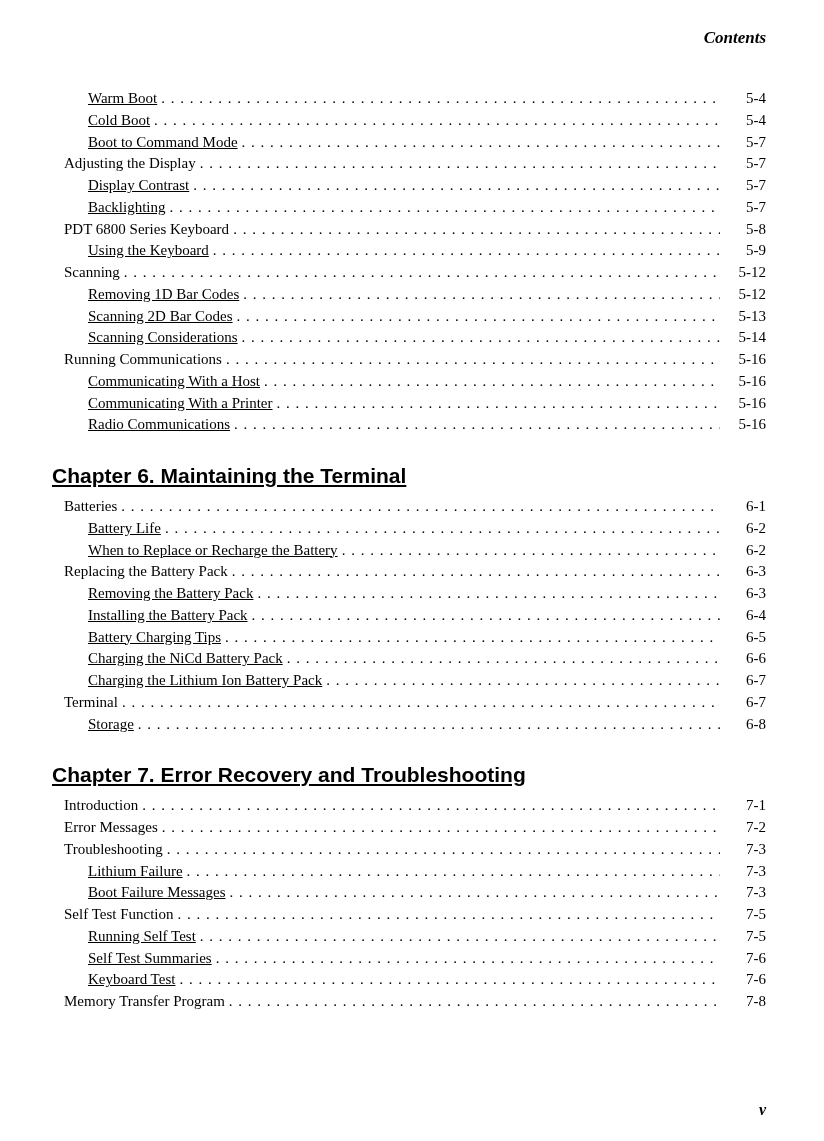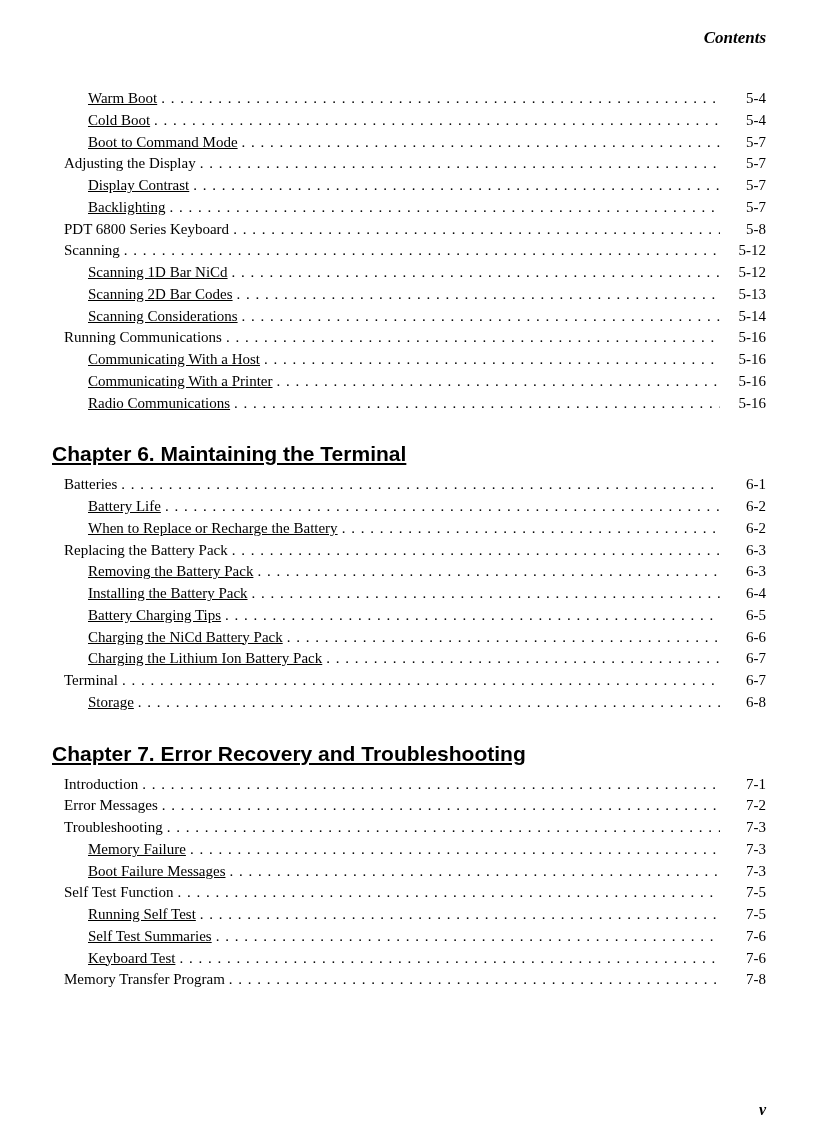--- a/index.html
+++ b/index.html
@@ -98,27 +98,32 @@
       <div class="toc-line level2">
         <span class="label">Backlighting</span>
         <span class="leader"></span>
         <span class="pg">5-7</span>
       </div>
       <div class="toc-line level1">
         <span class="label">PDT 6800 Series Keyboard</span>
         <span class="leader"></span>
         <span class="pg">5-8</span>
       </div>
+      <div class="toc-line level2">
+        <span class="label">Using the Keyboard</span>
+        <span class="leader"></span>
+        <span class="pg">5-9</span>
+      </div>
       <div class="toc-line level1">
         <span class="label">Scanning</span>
         <span class="leader"></span>
         <span class="pg">5-12</span>
       </div>
       <div class="toc-line level2">
-        <span class="label">Scanning 1D Bar NiCd</span>
+        <span class="label">Removing 1D Bar Codes</span>
         <span class="leader"></span>
         <span class="pg">5-12</span>
       </div>
       <div class="toc-line level2">
         <span class="label">Scanning 2D Bar Codes</span>
         <span class="leader"></span>
         <span class="pg">5-13</span>
       </div>
       <div class="toc-line level2">
         <span class="label">Scanning Considerations</span>
@@ -215,21 +220,21 @@
         <span class="label">Error Messages</span>
         <span class="leader"></span>
         <span class="pg">7-2</span>
       </div>
       <div class="toc-line level1">
         <span class="label">Troubleshooting</span>
         <span class="leader"></span>
         <span class="pg">7-3</span>
       </div>
       <div class="toc-line level2">
-        <span class="label">Memory Failure</span>
+        <span class="label">Lithium Failure</span>
         <span class="leader"></span>
         <span class="pg">7-3</span>
       </div>
       <div class="toc-line level2">
         <span class="label">Boot Failure Messages</span>
         <span class="leader"></span>
         <span class="pg">7-3</span>
       </div>
       <div class="toc-line level1">
         <span class="label">Self Test Function</span>

